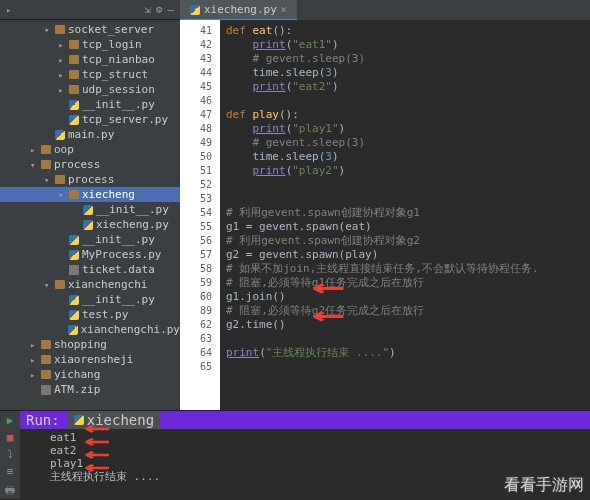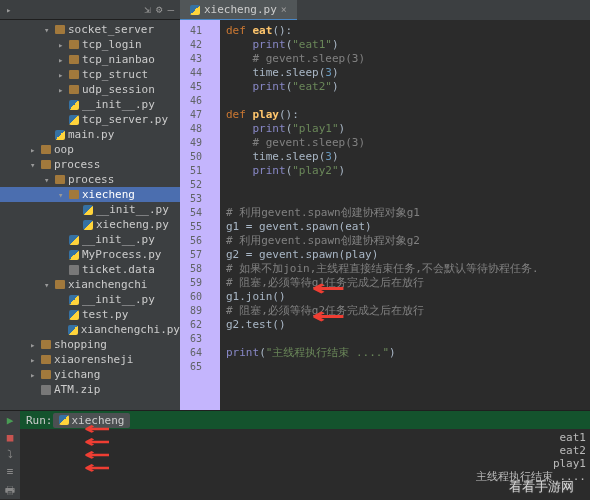--- a/index.html
+++ b/index.html
@@ -17,39 +17,39 @@
 .sidebar { width:180px; background:#3c3f41; overflow:hidden; color:#ccc; padding-top:2px;}
 .tree-item { display:flex; align-items:center; gap:3px; padding:1px 0; font-size:11px; white-space:nowrap;}
 .tree-item.sel { background:#4b6eaf; color:#fff;}
 .indent1{padding-left:30px;} .indent2{padding-left:44px;} .indent3{padding-left:58px;} .indent4{padding-left:72px;}
 .chev{ color:#999; width:8px; font-size:9px;}
 .folder-icon{ width:10px;height:9px; background:#a2793c; border-radius:1px;}
 .py-file-icon{ width:10px;height:10px; background:linear-gradient(135deg,#3571a3 50%,#ffd43b 50%); border-radius:2px;}
 .file-icon{ width:10px;height:10px; background:#787878; border-radius:1px;}
 
 .editor { flex:1; background:#2b2b2b; display:flex; overflow:hidden;}
-.gutter { width:40px; background:#c4b5fd; color:#606366; text-align:center; padding:4px 8px 0 0; line-height:14px; font-size:10px;}
+.gutter { width:40px; background:#ffffff; color:#606366; text-align:right; padding:4px 8px 0 0; line-height:14px; font-size:10px;}
 .gutter div{height:14px;}
 .code { flex:1; padding:4px 6px 0; line-height:14px; font-size:11px; color:#a9b7c6; position:relative;}
 .code-line{height:14px; white-space:pre;}
-.kw{color:#cc7832;} .str{color:#6a8759;} .fn{color:#ffc66d;font-weight:bold;} .num{color:#6897bb;} .cm{color:#808080;} .builtin{color:#8888c6;}
+.kw{color:#cc7832;} .str{color:#6a8759;} .fn{color:#ffc66d;} .num{color:#6897bb;} .cm{color:#808080;} .builtin{color:#8888c6;text-decoration:underline;}
 .arrow{ position:absolute; color:#ef3e33; font-size:28px; transform:scaleX(2); font-weight:bold;}
 
 .splitter{ height:1px; background:#1f1f1f;}
 
 .run-panel{ height:88px; background:#2b2b2b; display:flex;}
 .run-gutter{ width:20px; background:#3c3f41; display:flex; flex-direction:column; align-items:center; padding-top:3px; gap:4px;}
 .rg-icon{ color:#499c54; font-size:11px;}
 .rg-icon.grey{color:#888;}
 .run-body{ flex:1;}
-.run-header{ height:18px; background:#14532d; color:#ccc; padding:2px 6px; font-size:11px; display:flex; gap:0; align-items:center;}
+.run-header{ height:18px; background:#6d28d9; color:#ccc; padding:2px 6px; font-size:14px; display:flex; gap:8px; align-items:center;}
 .run-tab{ background:#4c5052; padding:1px 6px; border-radius:2px; display:flex; gap:3px; align-items:center;}
 .run-output{ padding:2px 4px 2px 30px; color:#bbb; line-height:13px; font-size:11px; position:relative;}
-.run-output div{height:13px;text-align:right;}
-.watermark{ position:absolute; right:16px; bottom:4px; color:#d9d9d9; font-size:13px; text-shadow:0 0 3px rgba(255,255,255,.2);margin-top:44px;}
+.run-output div{height:13px;}
+.watermark{ position:absolute; right:6px; bottom:4px; color:#d9d9d9; font-size:16px; text-shadow:0 0 3px rgba(255,255,255,.2);margin-top:44px;}
 </style>
 </head>
 <body>
 
 <div class="top">
   <div class="project-header">
     <span class="chev">▸</span>
     <span class="proj-title">Project</span>
     <span class="proj-collapse">
       <span>⇲</span>
@@ -238,21 +238,21 @@
         <div class="code-line">&nbsp;</div>
         <div class="code-line"><span></span><span class="cm"># 利用gevent.spawn创建协程对象g1</span></div>
         <div class="code-line"><span></span><span>g1 = gevent.spawn(eat)</span></div>
         <div class="code-line"><span></span><span class="cm"># 利用gevent.spawn创建协程对象g2</span></div>
         <div class="code-line"><span></span><span>g2 = gevent.spawn(play)</span></div>
         <div class="code-line"><span></span><span class="cm"># 如果不加join,主线程直接结束任务,不会默认等待协程任务.</span></div>
         <div class="code-line"><span></span><span class="cm"># 阻塞,必须等待g1任务完成之后在放行</span></div>
         <div class="code-line"><span></span><span>g1.join()</span></div>
         <div class="arrow" style="top: 260px; left: 100px;">←</div>
         <div class="code-line"><span></span><span class="cm"># 阻塞,必须等待g2任务完成之后在放行</span></div>
-        <div class="code-line"><span></span><span>g2.test()</span></div>
+        <div class="code-line"><span></span><span>g2.time()</span></div>
         <div class="arrow" style="top: 288px; left: 100px;">←</div>
         <div class="code-line">&nbsp;</div>
         <div class="code-line"><span></span><span class="builtin">print</span><span>(</span><span class="str">"主线程执行结束 ...."</span><span>)</span></div>
         <div class="code-line">&nbsp;</div>
       </div>
   </div>
 </div>
 
 <div class="splitter"></div>
 

